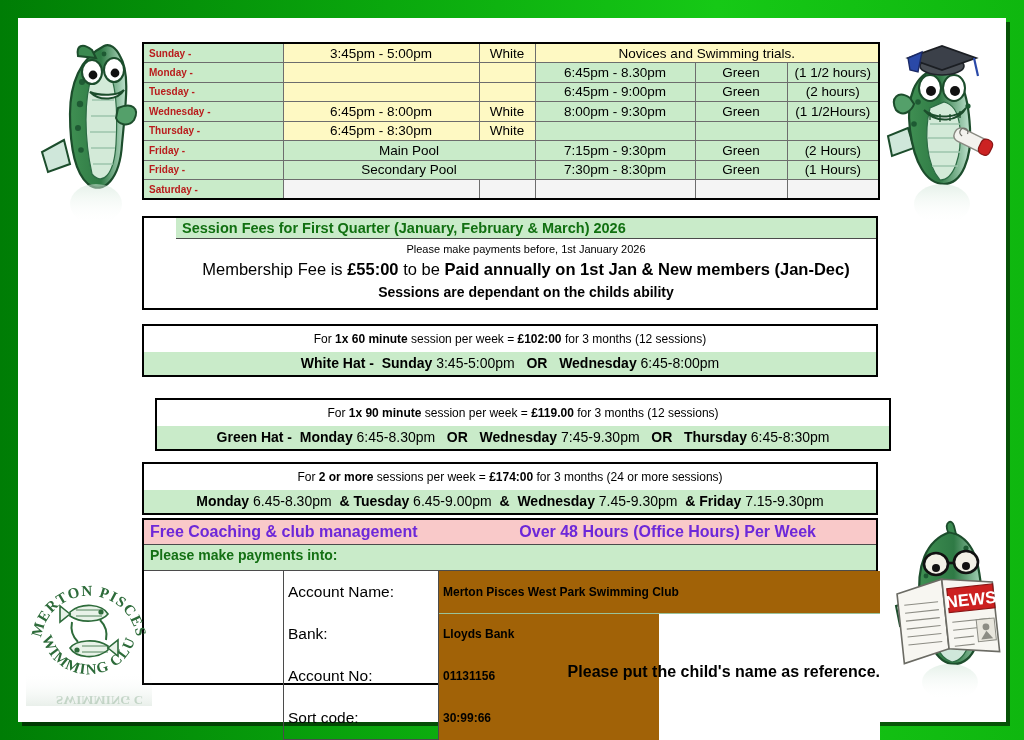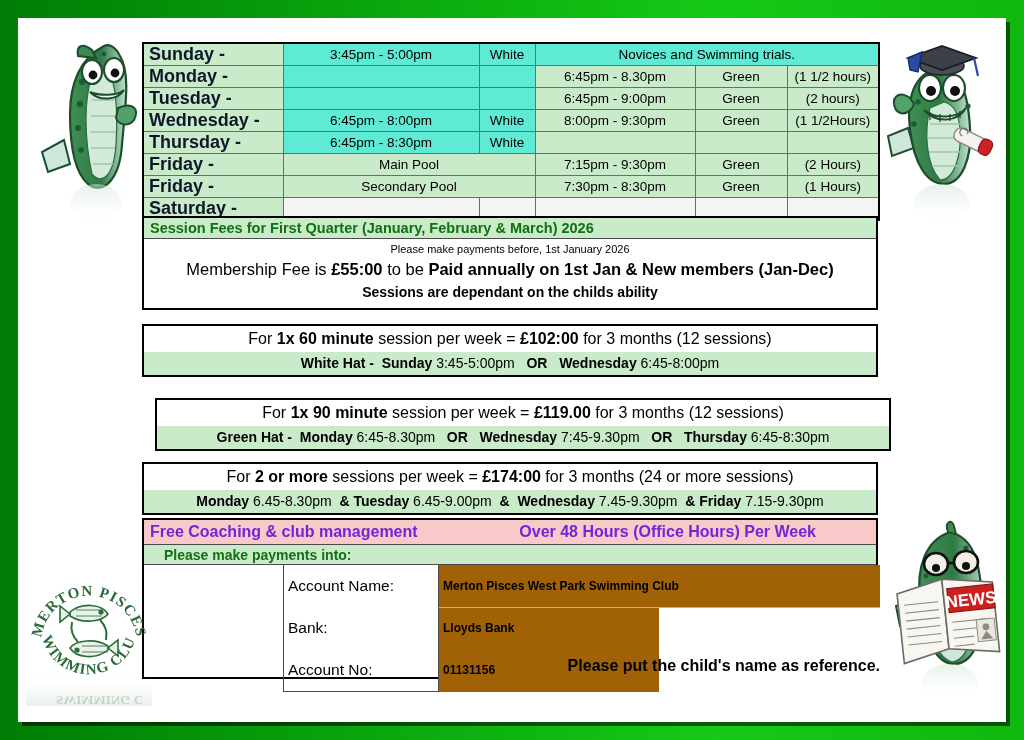--- a/index.html
+++ b/index.html
@@ -9,21 +9,21 @@
     background: linear-gradient(90deg,#007d05 0%, #0aa80d 38%, #16c916 70%, #0fb70f 100%);
   }
   #page{
     position:absolute; left:18px; top:18px; width:988px; height:704px;
     background:#ffffff;
     box-shadow: 4px 4px 0 rgba(0,0,0,0.55);
   }
 
   
   .lt-green{ background:#c9ebc9; }
-  .white{ background:#5eead4; }
+  .white{ background:#fef9c3; }
   .b{ font-weight:bold; }
 
   
   #schedule{
     position:absolute; left:124px; top:24px; width:736px;
     border-collapse:collapse;
     border:2px solid #000;
     table-layout:fixed;
   }
   #schedule td{
@@ -33,71 +33,71 @@
     text-align:center;
     color:#000;
     padding:0 2px;
     white-space:nowrap;
     overflow:hidden;
   }
   #schedule td.day{
     text-align:left;
     padding-left:5px;
     font-weight:bold;
-    color:#0f172a;
-    font-size:18px;
+    color:#b91c1c;
+    font-size:10px;
     background:#c9ebc9;
   }
   .c-day{width:140px;} .c-t1{width:196px;} .c-hat1{width:56px;}
   .c-t2{width:160px;} .c-hat2{width:92px;} .c-dur{width:92px;}
 
   
   .panel{
     position:absolute;
     border:2px solid #000;
     background:#fff;
   }
 
   
-  #fees{ left:124px; top:198px; width:736px; }
+  #fees{ left:124px; top:198px; width:736px;padding-left:32px; }
   #fees .hdr{
     background:#c9ebc9; color:#117011; font-weight:bold;
     font-size:14.5px; padding:2px 0 2px 6px; height:21px;
     border-bottom:1px solid #4b4b4b;
   }
   #fees .body{ background:#fff; padding:3px 0 5px; text-align:center; }
   #fees .l1{ font-size:11px; color:#000; line-height:1.45; }
   #fees .l2{ font-size:16.5px; color:#000; line-height:1.45; }
   #fees .l3{ font-size:14px; font-weight:bold; color:#000; line-height:1.5; }
 
   
   .price{ left:124px; width:736px; }
   .price .top{
-    background:#fff; text-align:center; font-size:16px; color:#000;
+    background:#fff; text-align:center; font-size:12px; color:#000;
     height:26px; line-height:26px;
   }
   .price .bot{
     background:#c9ebc9; text-align:center; font-size:14px; color:#000;
     height:23px; line-height:23px;
   }
   #price1{ top:306px; }
   #price2{ top:380px;margin-left:13px; }
   #price3{ top:444px; }
 
   
   #pay{ left:124px; top:500px; width:736px; }
   #pay .pinkbar{
     background:#f9c9c9; height:25px; display:flex; align-items:center;
     border-bottom:1px solid #4b4b4b; font-weight:bold; font-size:16px; color:#6d28d9;
   }
   #pay .pinkbar .left{ padding-left:6px; }
   #pay .pinkbar .right{ margin-left:auto; padding-right:60px; }
   #pay .greenbar{
-    background:#c9ebc9; height:20px; line-height:21px;
-    color:#147014; font-weight:bold; font-size:14px; padding-left:20px;
+    background:#c9ebc9; height:26px; line-height:21px;
+    color:#147014; font-weight:bold; font-size:14px; padding-left:6px;
     border-bottom:1px solid #4b4b4b;
   }
   #pay .bankwrap{ position:relative; background:#fff; height:112px; }
   #bankgrid{
     position:absolute; left:139px; top:0; width:597px;
     border-collapse:collapse; table-layout:fixed;
   }
   #bankgrid td{ height:22px; font-size:15.5px; color:#000; padding:12px 4px; vertical-align:middle; }
   #bankgrid td.lbl{ width:155px; border-right:1px solid #4b4b4b; border-left:1px solid #4b4b4b; }
   #bankgrid td.val{ font-weight:bold; font-size:12px; background:#a16207; }
@@ -325,20 +325,25 @@
           <tr>
             <td class="lbl">Bank:</td>
             <td class="val valnarrow">Lloyds Bank</td>
             <td class="blank"></td>
           </tr>
           <tr>
             <td class="lbl">Account No:</td>
             <td class="val valnarrow">01131156</td>
             <td class="blank"></td>
           </tr>
+          <tr>
+            <td class="lbl">Sort code:</td>
+            <td class="val valnarrow">30:99:66</td>
+            <td class="blank"></td>
+          </tr>
         </tbody>
       </table>
       <div class="refline">Please put the child's name as reference.</div>
     </div>
   </div>
 
   <div class="logo" style="left:8px; top:538px; width:126px; height:150px;">
     <svg viewBox="0 0 126 150" width="126" height="150">
       <defs>
         <path id="arcTop" d="M 16 78 A 48 48 0 0 1 110 78"></path>

